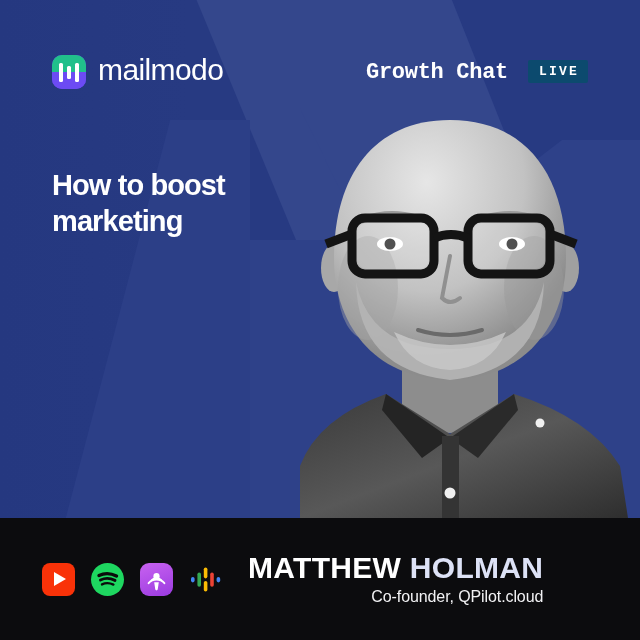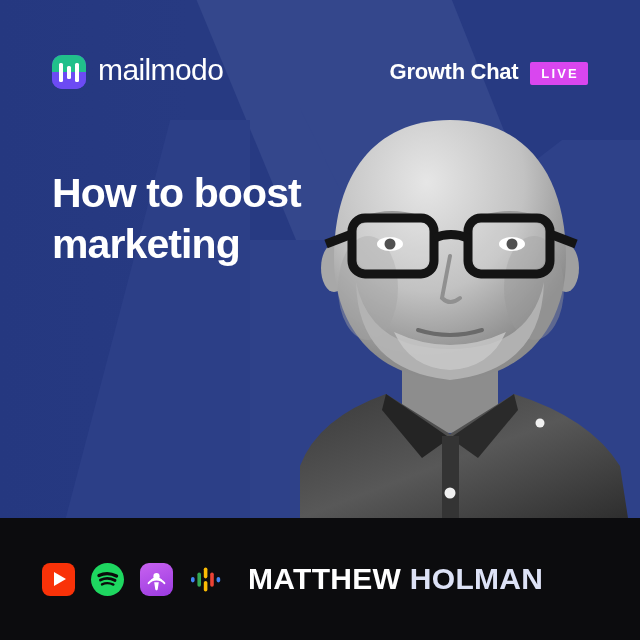--- a/index.html
+++ b/index.html
@@ -111,49 +111,50 @@
     font-size: 30px;
     font-weight: 400;
     letter-spacing: -0.6px;
     line-height: 1;
     white-space: nowrap;
   }
 
   .show-tag {
     margin-left: auto;
     display: flex;
-    align-items: flex-end;
-    gap: 12px;
+    align-items: flex-start;
+    gap: 20px;
+    font-family: Liberation Mono, monospace;
   }
   .show-name {
     color: #ffffff;
     font-size: 22px;
     font-weight: bold;
     letter-spacing: -0.3px;
     white-space: nowrap;
   }
   .live-badge {
-    background: #d946ef;
+    background: #0c4a6e;
     color: #ffffff;
     font-size: 13px;
     font-weight: bold;
     letter-spacing: 2.2px;
     padding: 5px 9px 5px 11px;
     line-height: 1;
     border-radius: 2px;
   }
 
   
   .headline {
     position: absolute;
     left: 52px;
     top: 168px;
     width: 370px;
     color: #ffffff;
-    font-size: 41px;
+    font-size: 29px;
     font-weight: bold;
     line-height: 1.24;
     letter-spacing: -0.9px;
     z-index: 4;
   }
   .headline .ln { display: block; }
 
   
   .portrait {
     position: absolute;
@@ -400,17 +401,18 @@
         </svg>
       </div>
 
     </div>
 
     <div class="speaker">
       <div class="speaker-name">
         <span class="first">MATTHEW</span>
         <span class="last">HOLMAN</span>
       </div>
+      <div class="speaker-role">Co-founder, QPilot.cloud</div>
     </div>
 
   </div>
 
 </div>
 
 </body></html>

